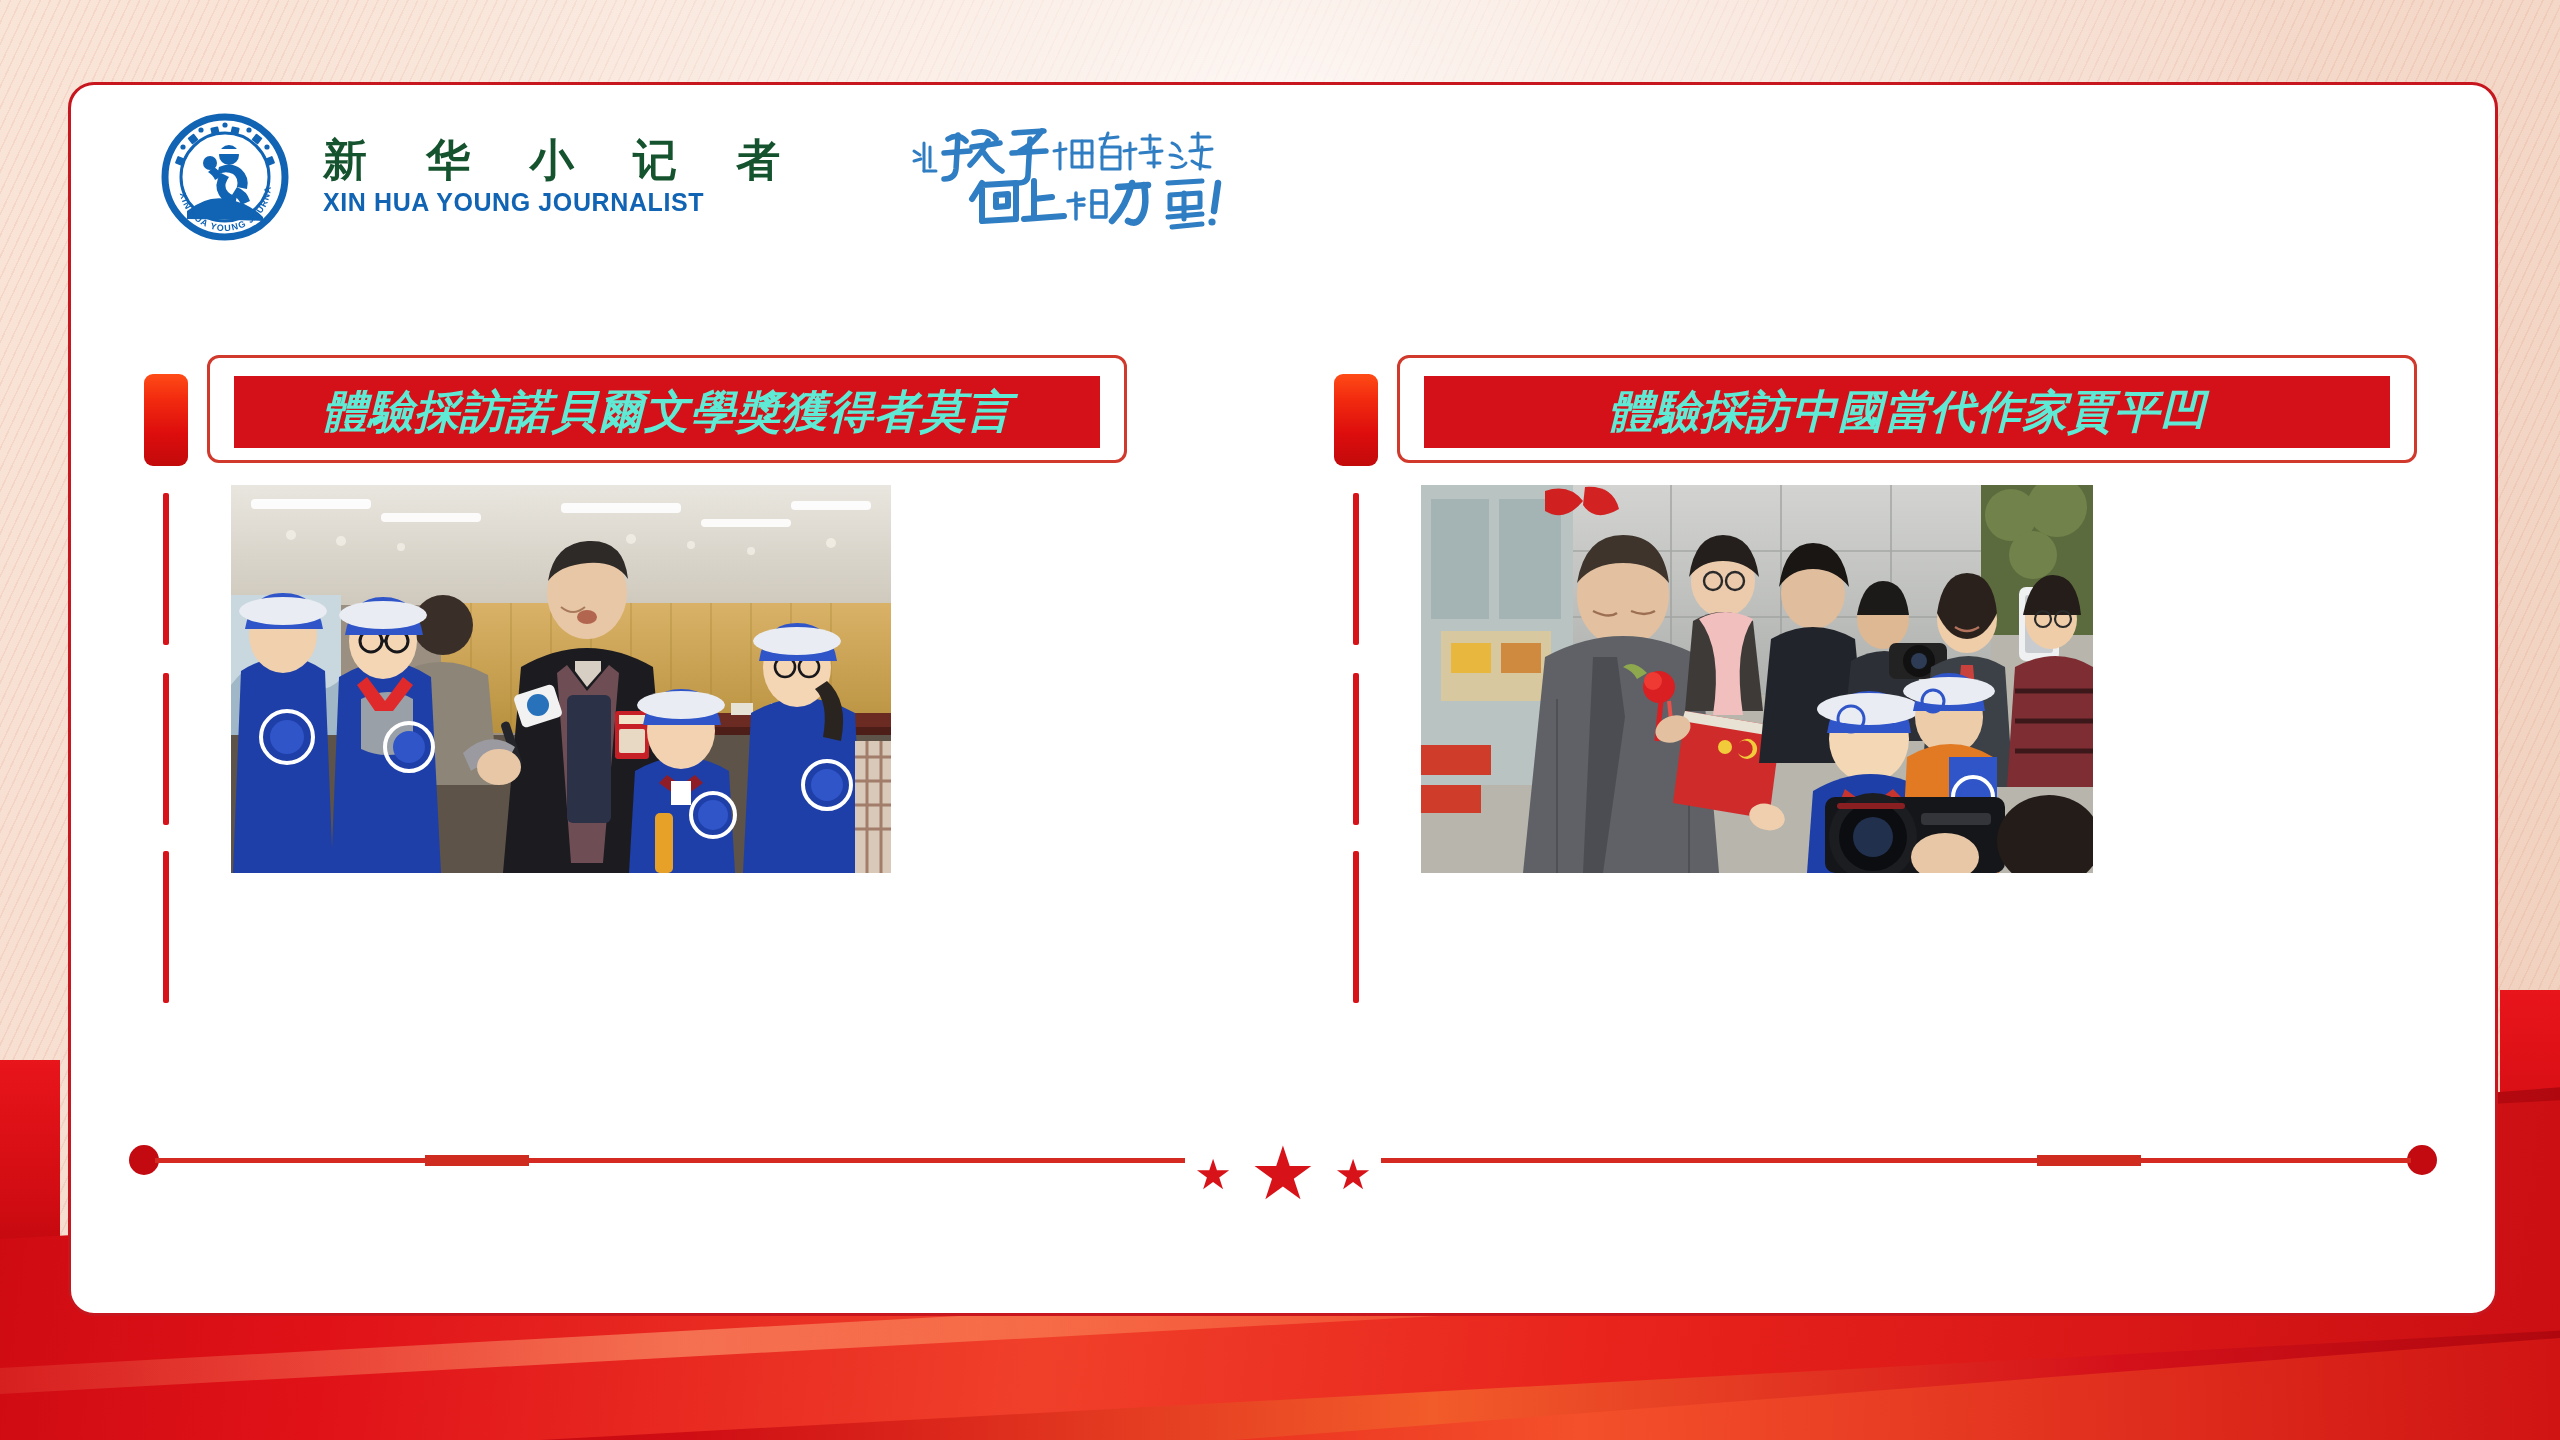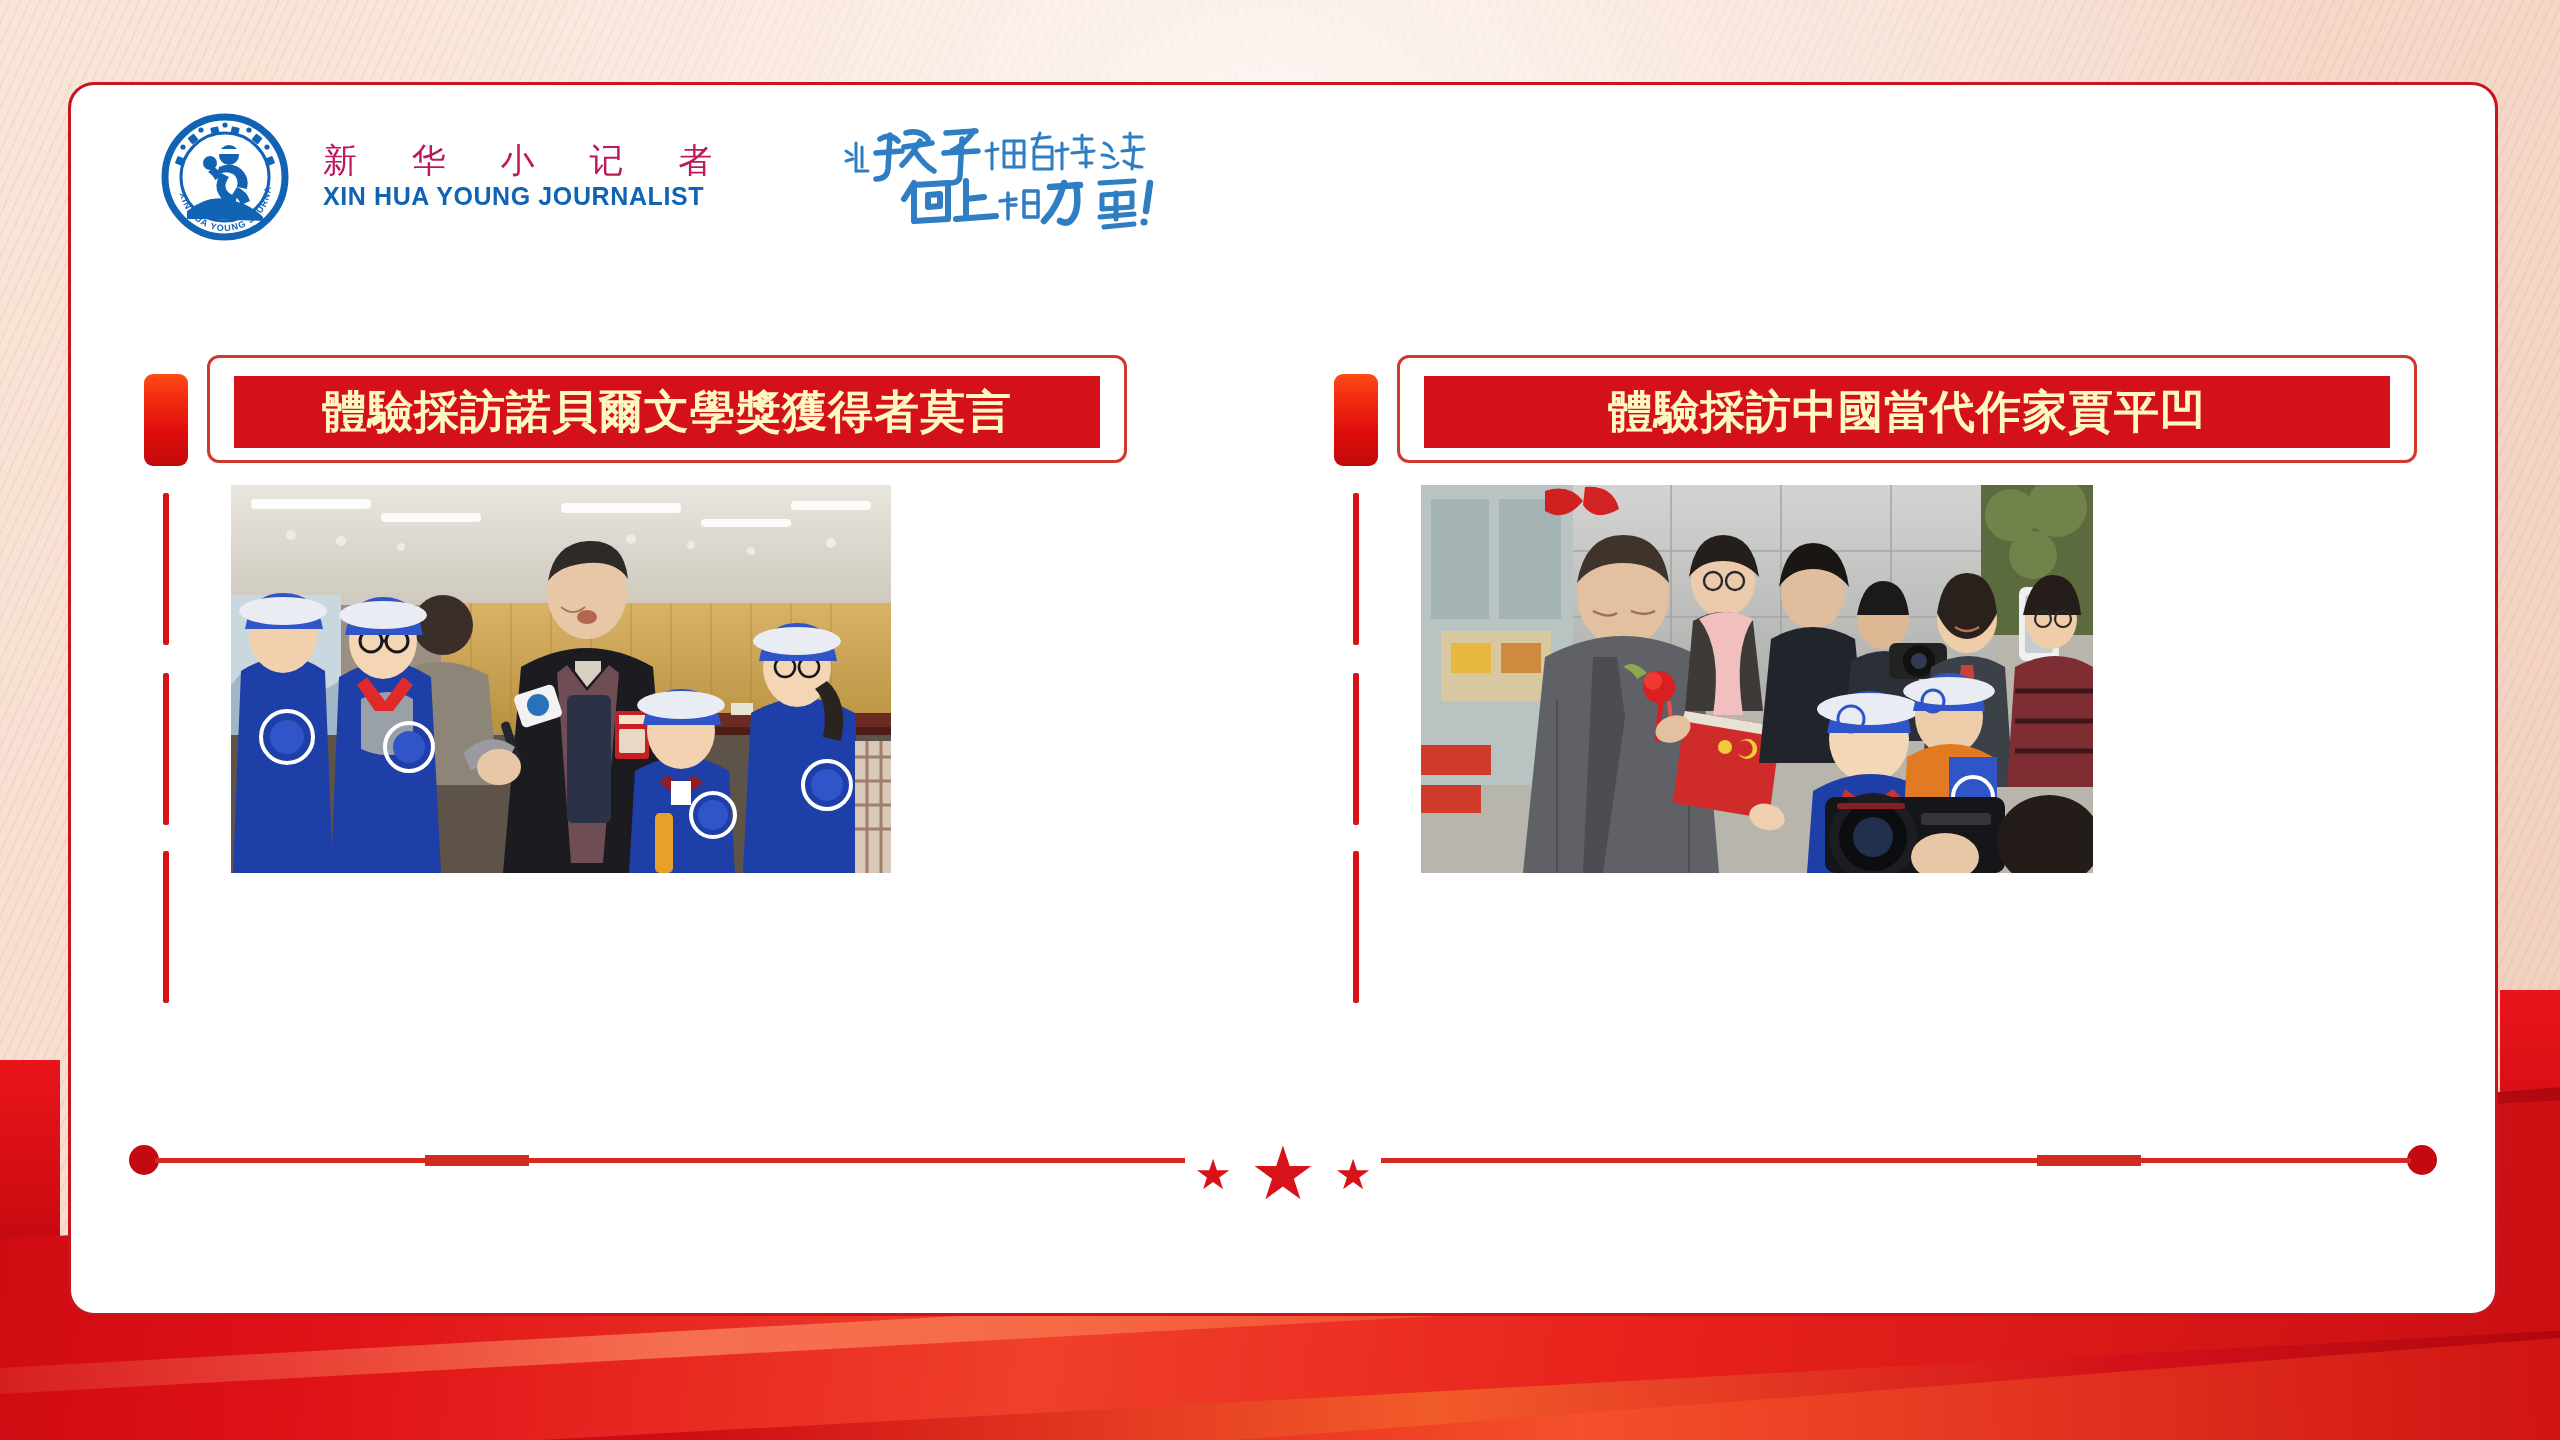--- a/index.html
+++ b/index.html
@@ -42,37 +42,37 @@
     background:linear-gradient(180deg,#e8151b 0%,#d00c12 55%,#b00509 100%);}
   #slab-right{position:absolute;right:0;bottom:150px;width:60px;height:300px;
     background:linear-gradient(180deg,#e8151b 0%,#d00c12 55%,#b00509 100%);}
   
   #card{position:absolute;left:68px;top:82px;width:2424px;height:1228px;
     background:#ffffff;border:3px solid #c7161d;border-radius:26px;overflow:hidden;}
   
   #header{position:absolute;left:90px;top:28px;display:flex;align-items:center;gap:34px;}
   #logo-mark{width:128px;height:128px;position:relative;flex:0 0 auto;}
   #brand-block{display:flex;flex-direction:column;gap:4px;}
-  #brand-cn{font-size:34px;font-weight:400;color:#be185d;letter-spacing:22px;line-height:1.05;
+  #brand-cn{font-size:44px;font-weight:700;color:#14532d;letter-spacing:22px;line-height:1.05;
             font-family:"DejaVu Sans",sans-serif;}
   #brand-en{font-size:25px;font-weight:700;color:#1164b4;letter-spacing:.6px;}
   #slogan{margin-left:68px;width:330px;height:120px;position:relative;flex:0 0 auto;}
   
   .col{position:absolute;top:270px;}
   #col-left{left:70px;width:1080px;}
   #col-right{left:1260px;width:1080px;text-align:center;}
   .banner-outline{position:relative;margin-left:66px;width:920px;height:108px;
      border:3px solid #d0392b;border-radius:12px;box-sizing:border-box;}
   #col-right .banner-outline{width:1020px;}
   .banner-tab{position:absolute;left:-66px;top:16px;width:44px;height:92px;border-radius:9px;
      background:linear-gradient(180deg,#ff4b16 0%,#f22a0f 28%,#dd0d0d 65%,#c20a0b 100%);}
   .banner-fill{position:absolute;left:24px;top:18px;right:24px;height:72px;
      background:#d41118;display:flex;align-items:center;justify-content:center;}
-  .banner-text{color:#fef9c3;font-size:45px;font-weight:700;letter-spacing:1px;
-     font-family:"DejaVu Sans",sans-serif;white-space:nowrap;}
+  .banner-text{color:#5eead4;font-size:45px;font-weight:700;letter-spacing:1px;
+     font-family:"DejaVu Sans",sans-serif;white-space:nowrap;font-style:italic;}
   .dashes{position:absolute;left:22px;top:138px;width:6px;height:510px;}
   .dash{position:absolute;left:0;width:6px;background:#d81219;border-radius:2px;}
   .dash.d1{top:0;height:152px;}
   .dash.d2{top:180px;height:152px;}
   .dash.d3{top:358px;height:152px;}
   .photo{position:absolute;left:90px;top:130px;overflow:hidden;background:#1a1a1a;}
   #photo-left{width:660px;height:388px;}
   #photo-right{width:672px;height:388px;left:90px;}
   .photo-canvas{position:absolute;inset:0;}
   

